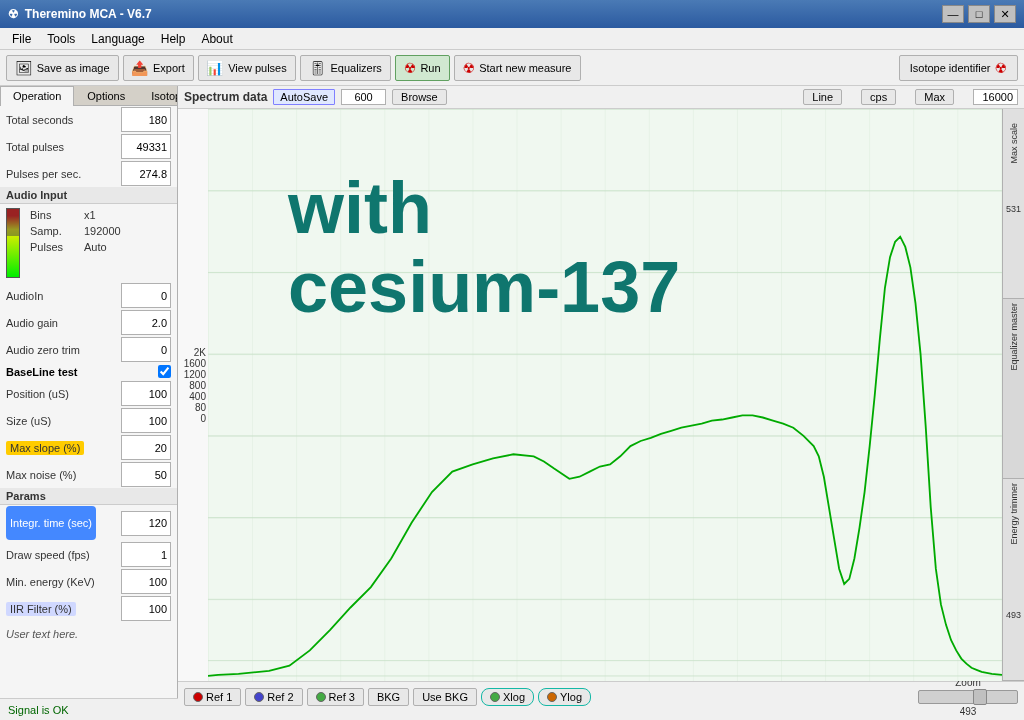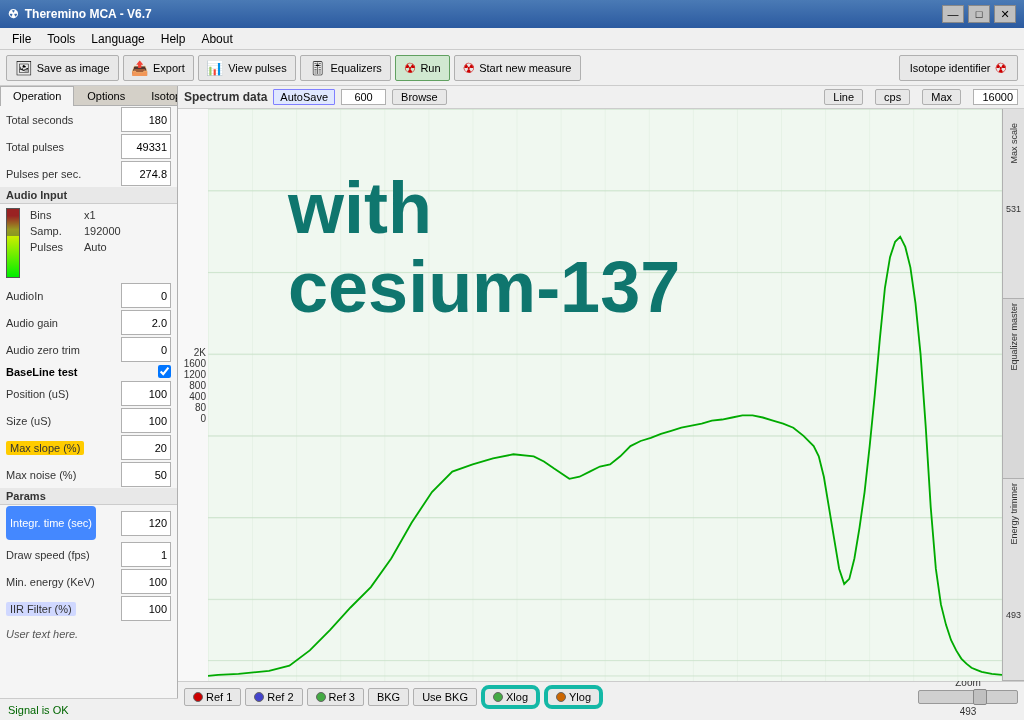--- a/index.html
+++ b/index.html
@@ -206,21 +206,21 @@
       text-align: center;
     }
     .browse-btn {
       background: #e8e8e8;
       border: 1px solid #b0b0b0;
       padding: 1px 8px;
       font-size: 11px;
       cursor: pointer;
       border-radius: 2px;
     }
-    .spectrum-right-btns { margin-left: auto; display: flex; gap: 12px; align-items: center; }
+    .spectrum-right-btns { margin-left: auto; display: flex; gap: 19px; align-items: center; }
     .spec-btn {
       background: #e8e8e8;
       border: 1px solid #b0b0b0;
       padding: 1px 8px;
       font-size: 11px;
       cursor: pointer;
       border-radius: 2px;
     }
     .spec-value {
       background: white;
@@ -278,21 +278,21 @@
     }
     .ref-dot {
       width: 10px; height: 10px;
       border-radius: 50%;
       border: 1px solid #666;
     }
     .ref-dot.red { background: #cc0000; }
     .ref-dot.blue { background: #4444cc; }
     .ref-dot.green { background: #44aa44; }
     .bkg-btn { background: #e8e8e8; border: 1px solid #b0b0b0; padding: 2px 8px; font-size: 11px; cursor: pointer; border-radius: 2px; }
-    .xlog-btn { display: flex; align-items: center; gap: 3px; background: #e8e8e8; border: 4px solid #14b8a6; padding: 2px 8px; font-size: 11px; cursor: pointer; border-radius: 8px; }
+    .xlog-btn { display: flex; align-items: center; gap: 3px; background: #e8e8e8; border: 1px solid #14b8a6; padding: 2px 8px; font-size: 11px; cursor: pointer; border-radius: 8px; }
     .dot-green { width: 10px; height: 10px; border-radius: 50%; background: #44aa44; border: 1px solid #666; }
     .dot-orange { width: 10px; height: 10px; border-radius: 50%; background: #cc6600; border: 1px solid #666; }
 
     
     #chart-overlay-text {
       position: absolute;
       top: 60px;
       left: 80px;
       font-size: 72px;
       font-weight: bold;

